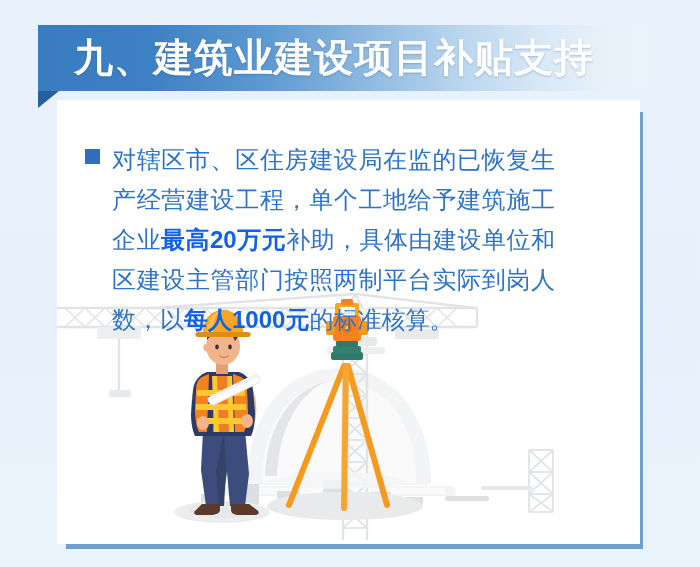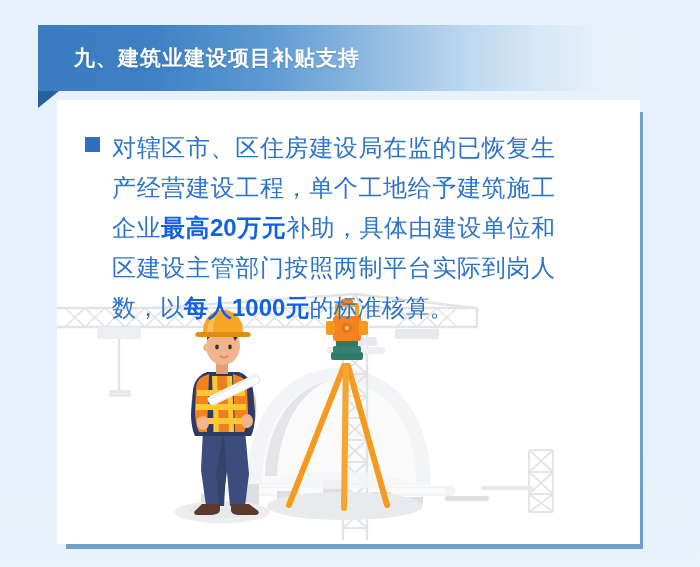--- a/index.html
+++ b/index.html
@@ -38,28 +38,28 @@
     position:absolute;left:38px;top:91px;width:0;height:0;
     border-left:21px solid #2a5f9e;
     border-bottom:17px solid transparent;
     z-index:4;
   }
   .ribbon-title{
     position:absolute;left:0;top:0;right:0;bottom:0;
     display:flex;align-items:center;
     padding-left:36px;
     color:#ffffff;
-    font-size:21px;font-weight:bold;letter-spacing:1px;
+    font-size:39px;font-weight:bold;letter-spacing:1px;
     white-space:nowrap;
     text-shadow:0 1px 2px rgba(20,60,110,.25);
   }
 
   
   .body-wrap{
-    position:absolute;left:85px;top:128px;width:470px;
+    position:absolute;left:85px;top:140px;width:470px;
     z-index:6;
   }
   .bullet{
     position:absolute;left:0;top:9px;width:15px;height:15px;
     background:#2f6fbe;
   }
   .para{
     margin:0;padding:0 0 0 27px;
     color:#2d74c8;
     font-size:24px;

